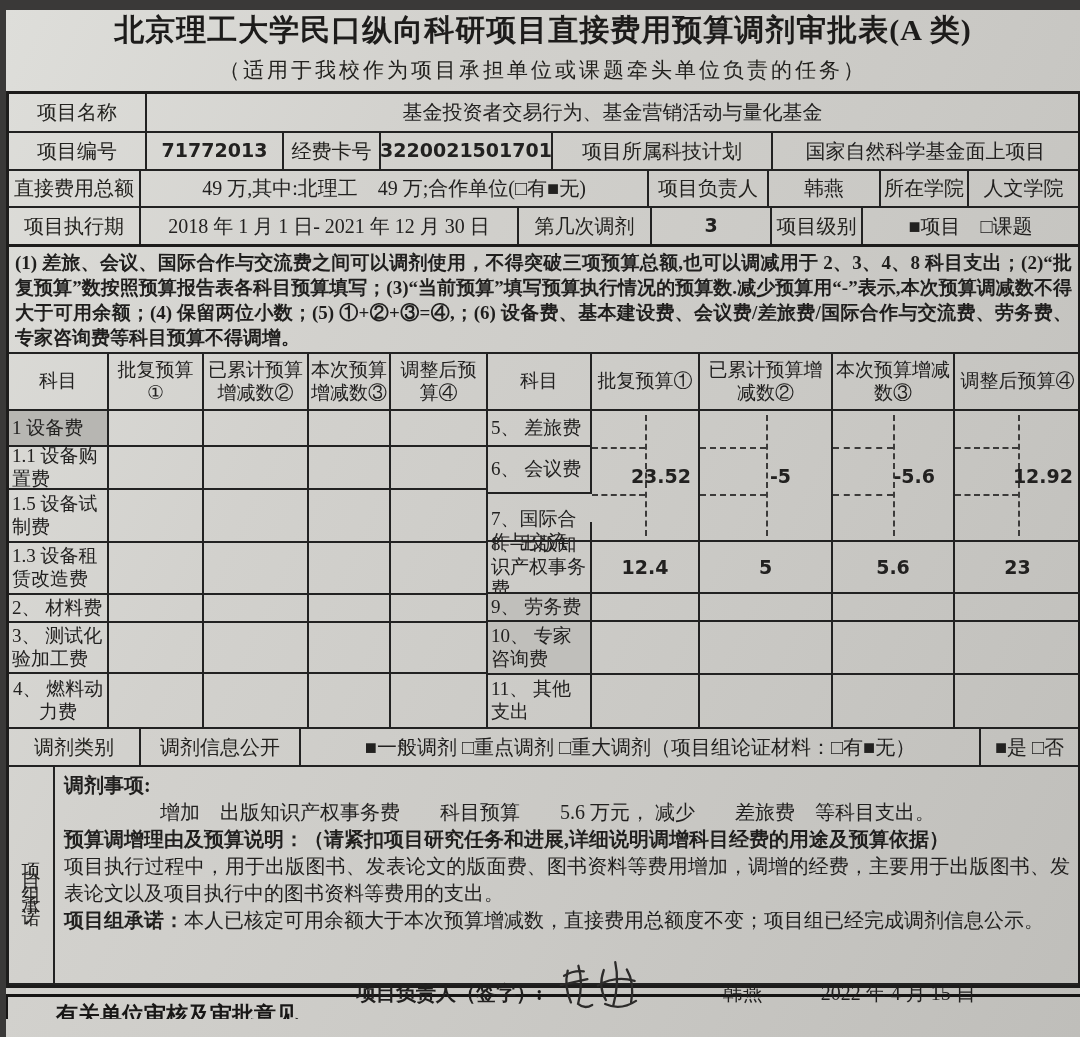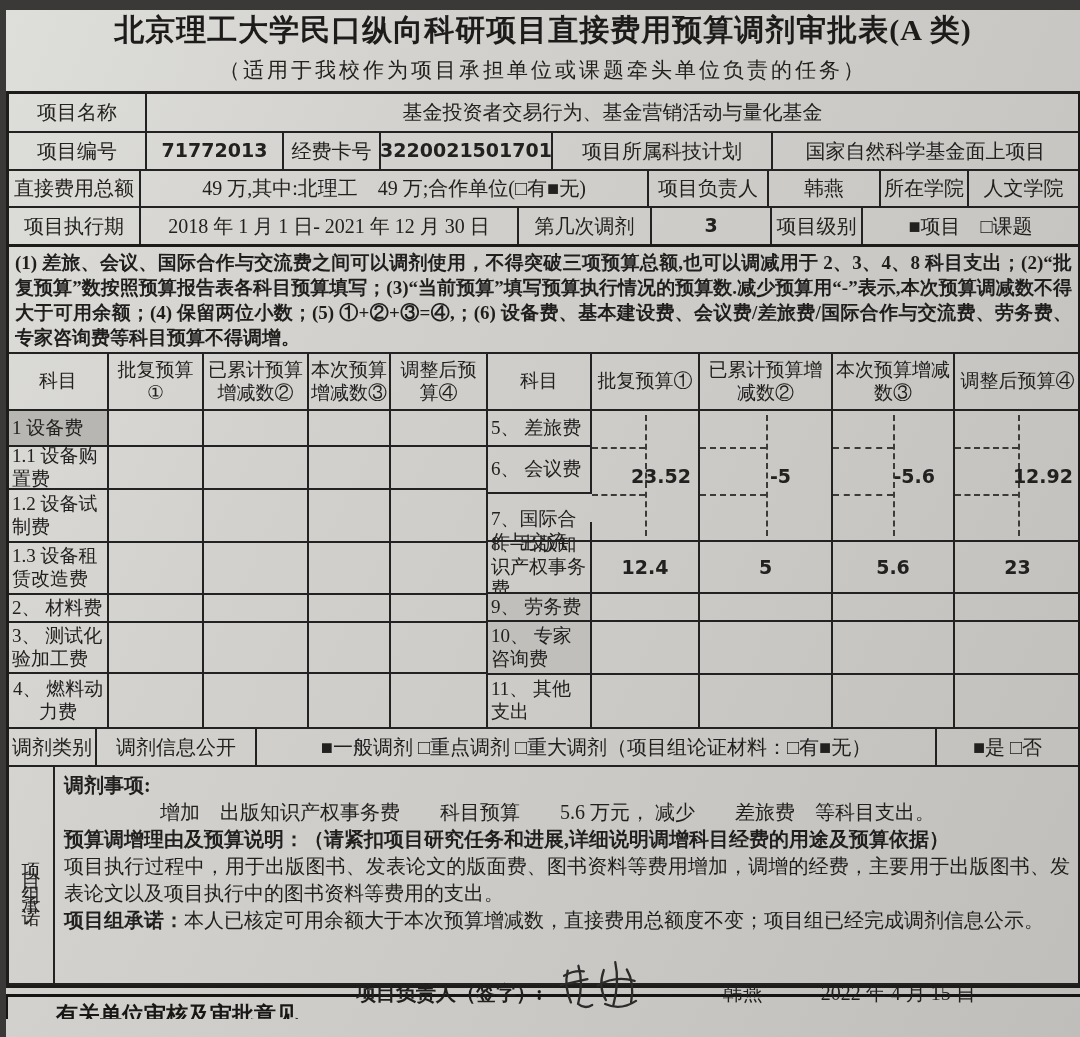--- a/index.html
+++ b/index.html
@@ -132,21 +132,21 @@
         <div class="bc" style="grid-area:2/3;"></div>
         <div class="bc" style="grid-area:2/4;"></div>
         <div class="bc" style="grid-area:2/5;"></div>
 
         <div class="bc subj" style="grid-area:3/1;">1.1 设备购置费</div>
         <div class="bc" style="grid-area:3/2;"></div>
         <div class="bc" style="grid-area:3/3;"></div>
         <div class="bc" style="grid-area:3/4;"></div>
         <div class="bc" style="grid-area:3/5;"></div>
 
-        <div class="bc subj" style="grid-area:4/1;">1.2 设备试制费</div>
+        <div class="bc subj" style="grid-area:4/1;">1.5 设备试制费</div>
         <div class="bc" style="grid-area:4/2;"></div>
         <div class="bc" style="grid-area:4/3;"></div>
         <div class="bc" style="grid-area:4/4;"></div>
         <div class="bc" style="grid-area:4/5;"></div>
 
         <div class="bc subj" style="grid-area:5/1;">1.3 设备租赁改造费</div>
         <div class="bc" style="grid-area:5/2;"></div>
         <div class="bc" style="grid-area:5/3;"></div>
         <div class="bc" style="grid-area:5/4;"></div>
         <div class="bc" style="grid-area:5/5;"></div>
@@ -226,21 +226,21 @@
         <div class="bc" style="grid-area:7/4;"></div>
         <div class="bc" style="grid-area:7/5;"></div>
         <div class="bc norb" style="grid-area:8/2;"></div>
         <div class="bc norb" style="grid-area:8/3;"></div>
         <div class="bc norb" style="grid-area:8/4;"></div>
         <div class="bc norb" style="grid-area:8/5;"></div>
       </div>
     </div>
 
     <div class="frow" style="height:38px;">
-      <div class="fc lab" style="width:88px;">调剂类别</div>
+      <div class="fc lab" style="width:132px;">调剂类别</div>
       <div class="fc lab" style="width:160px;">调剂信息公开</div>
       <div class="fc" style="width:680px;">■一般调剂 □重点调剂 □重大调剂（项目组论证材料：□有■无）</div>
       <div class="fc grow">■是 □否</div>
     </div>
 
     <div class="commit">
       <div class="sidecol">
         <span>项目组承诺</span>
       </div>
       <div class="cbody">

